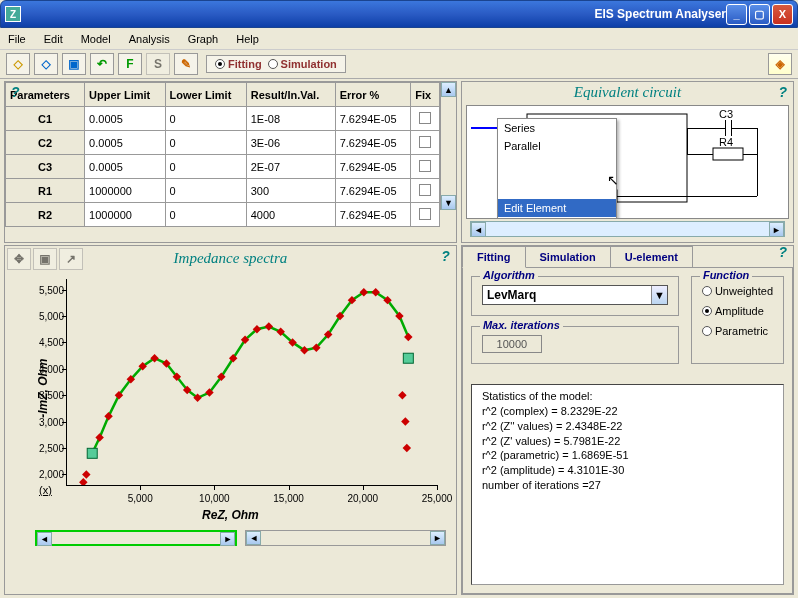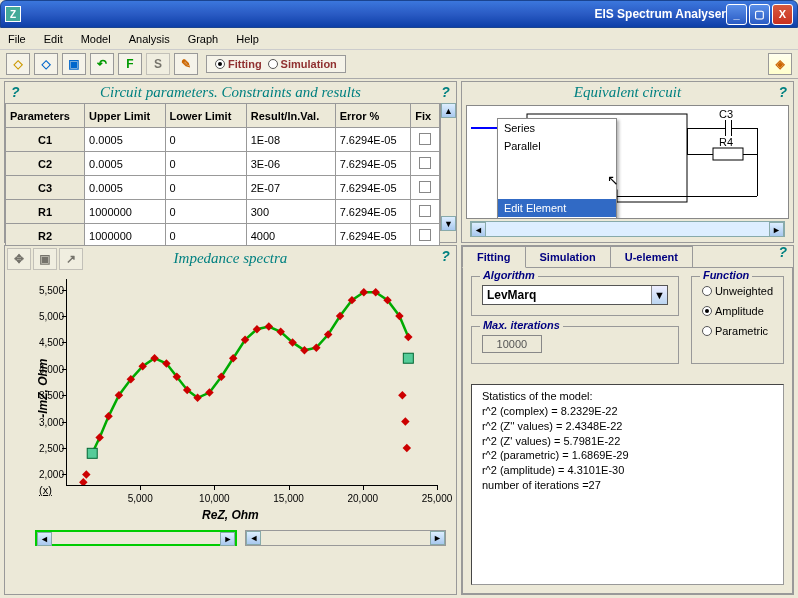--- a/index.html
+++ b/index.html
@@ -129,21 +129,20 @@
   <div style="flex:1"></div>
   <div class="tool-btn" style="margin-left:20px;background:linear-gradient(#ffe,#ffc);color:#c60">◈</div>
 </div>
 
 <div class="main">
 
   <div class="left-col">
 
     <div class="panel params-panel">
       <div class="help-q help-top-left">?</div>
-      <div class="panel-title">Circuit parameters. Constraints and results</div>
       <div class="help-q help-top-right">?</div>
       <div class="params-table-wrap">
         <table class="params-table">
           <thead>
               <tr>
             <th>Parameters</th>
             <th>Upper Limit</th>
             <th>Lower Limit</th>
             <th>Result/In.Val.</th>
             <th>Error %</th>
@@ -390,20 +389,20 @@
                   <span>Parametric</span>
                 </div>
             </div>
           </div>
         </div>
         <div class="stats-box" id="stats-box">
             <div>Statistics of the model:</div>
             <div>r^2 (complex) = 8.2329E-22</div>
             <div>r^2 (Z'' values) = 2.4348E-22</div>
             <div>r^2 (Z' values) = 5.7981E-22</div>
-            <div>r^2 (parametric) = 1.6869E-29</div>
+            <div>r^2 (parametric) = 1.6869E-51</div>
             <div>r^2 (amplitude) = 4.3101E-30</div>
             <div>number of iterations =27</div>
           </div>
       </div>
     </div>
   </div>
 </div>
 
 </body></html>

